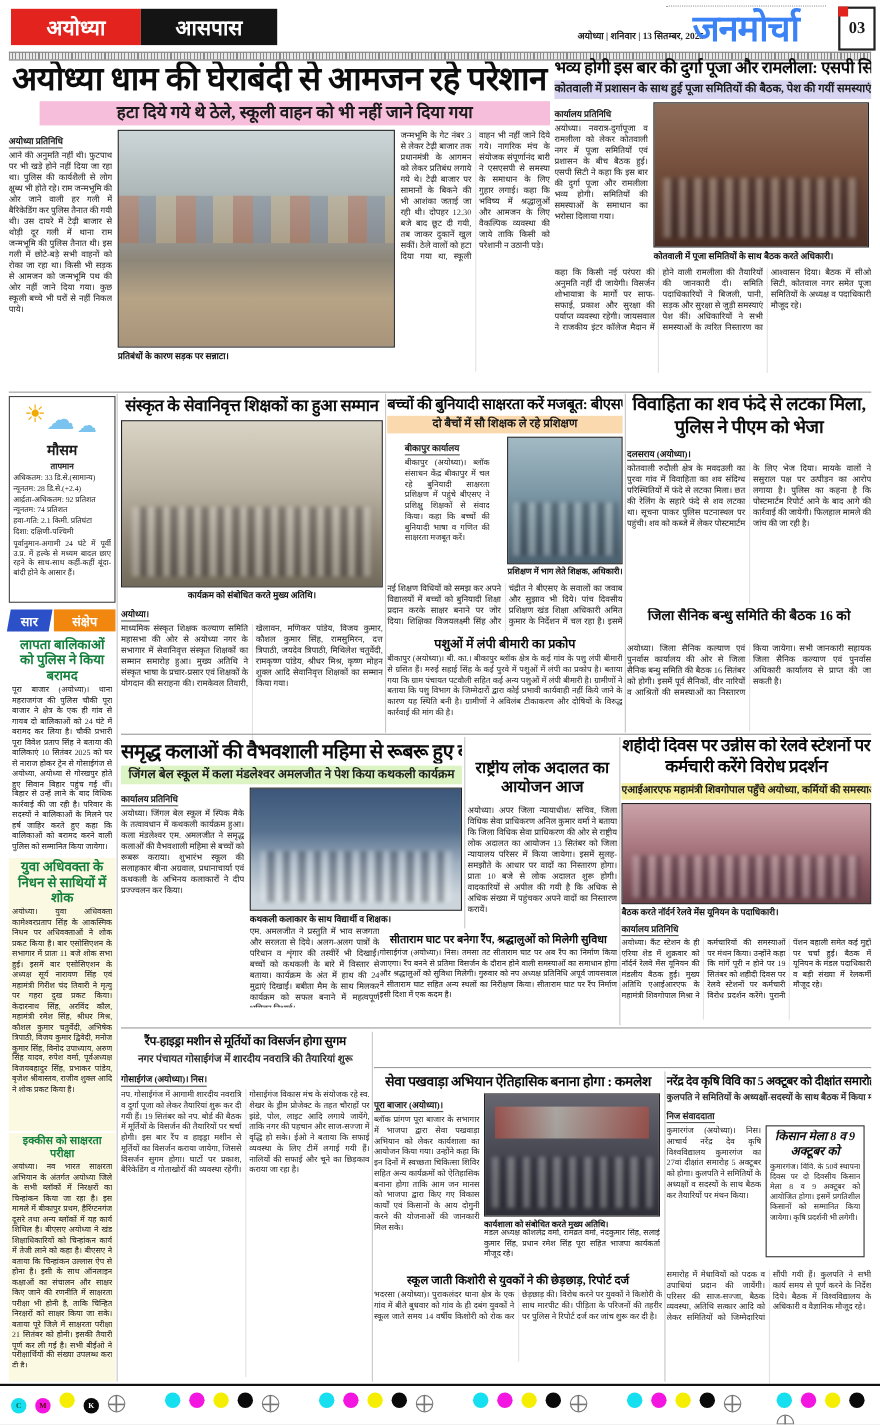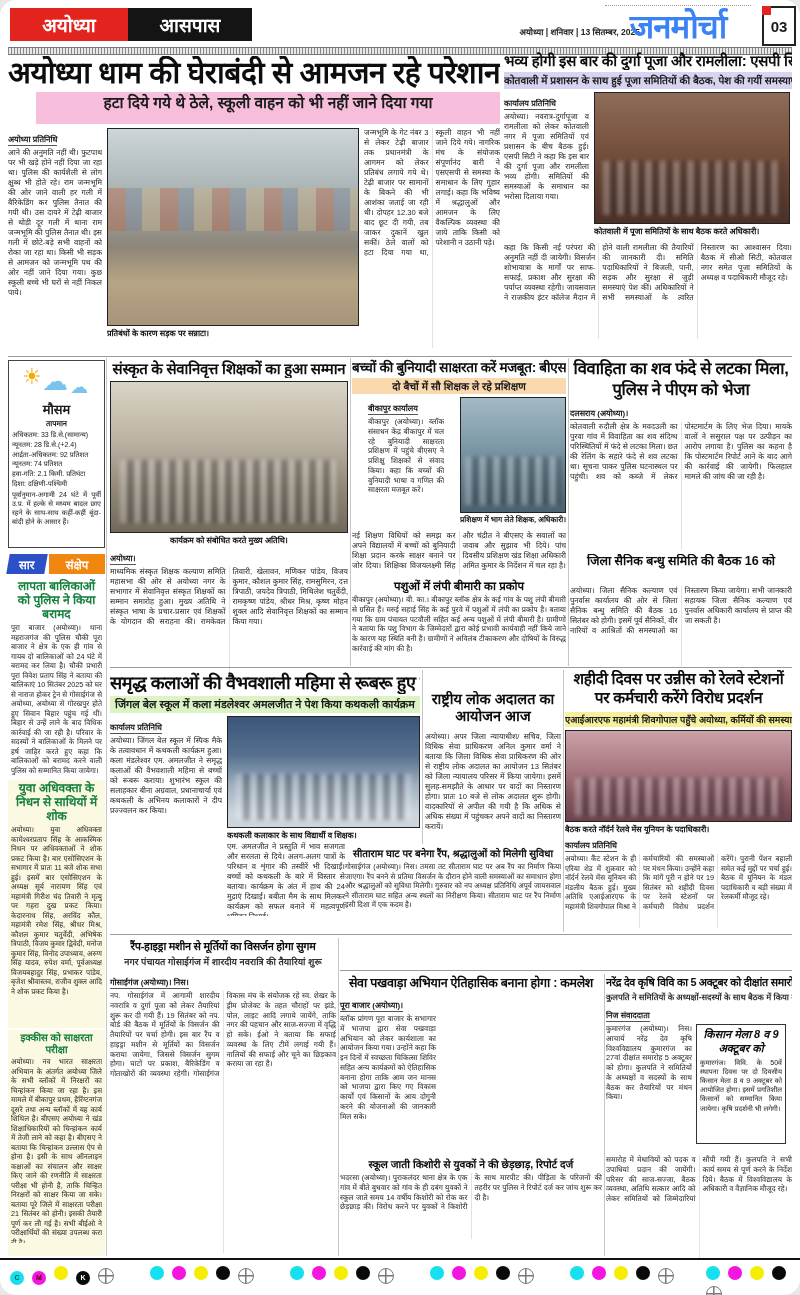--- a/index.html
+++ b/index.html
@@ -1,17 +1,17 @@
 <!DOCTYPE html>
 <html><head>
 <meta charset="utf-8">
 <style>
   html,body{margin:0;padding:0;background:#e8e8e8;}
   .page{position:relative;width:800px;height:1295px;background:#ffffff;margin:0 auto;overflow:hidden;
-        font-family:Liberation Sans, sans-serif;color:#1a1a1a;border-radius:16px;}
+        font-family:Liberation Serif, serif;color:#1a1a1a;}
   .abs{position:absolute;}
   .hl{font-weight:bold;color:#0d0d0d;overflow:hidden;}
   .nowrap{white-space:nowrap;}
   .ctr{text-align:center;}
   .bd{font-size:7.6px;line-height:1.32;text-align:justify;color:#222;overflow:hidden;}
   .cols2{column-count:2;column-gap:7px;column-rule:1px solid #e2e2e2;}
   .cols3{column-count:3;column-gap:7px;column-rule:1px solid #e2e2e2;}
   .byline{font-size:8px;font-weight:bold;border-bottom:1px solid #555;display:inline-block;padding-bottom:1px;margin-bottom:2px;}
   .caption{font-size:8px;font-weight:bold;color:#111;padding-top:1px;overflow:hidden;white-space:nowrap;}
   .subbar{font-weight:bold;text-align:center;color:#1b1b1b;overflow:hidden;}
@@ -58,21 +58,21 @@
     <div style="font-size:33px;font-weight:800;letter-spacing:-1px;line-height:1.05;color:#3b82f6;">जनमोर्चा</div>
   </div>
   <div class="abs" style="left:762px;top:6px;width:30px;height:36px;border:2px solid #222;background:#fff;display:flex;align-items:center;justify-content:center;">
     <div class="abs" style="left:-2px;top:-2px;width:9px;height:9px;background:#e3231e;"></div>
     <span style="font-size:15px;font-weight:bold;">03</span>
   </div>
   <div class="abs" style="left:8px;top:47px;width:784px;height:6px;background:repeating-linear-gradient(90deg,#8a8a8a 0 1px,#e8e8e8 1px 3px);border-top:1px solid #777;border-bottom:1px solid #777;"></div>
 
   <div class="abs" style="left:8px;top:56px;width:492px;height:300px;">
     <div class="hl ctr nowrap" style="font-size:30px;line-height:1.1;letter-spacing:-0.5px;">अयोध्या धाम की घेराबंदी से आमजन रहे परेशान</div>
-    <div class="subbar nowrap" style="margin-top:3px;height:32px;line-height:22px;background:#f7bedb;font-size:15.5px;margin-left:28px;">हटा दिये गये थे ठेले, स्कूली वाहन को भी नहीं जाने दिया गया</div>
+    <div class="subbar nowrap" style="margin-top:3px;height:22px;line-height:22px;background:#f7bedb;font-size:15.5px;margin-left:28px;">हटा दिये गये थे ठेले, स्कूली वाहन को भी नहीं जाने दिया गया</div>
     <div style="display:flex;gap:5px;margin-top:4px;">
       <div style="width:94px;">
         <span class="byline">अयोध्या प्रतिनिधि</span>
         <div class="bd" style="height:208px;">आने की अनुमति नहीं थी। फुटपाथ पर भी खड़े होने नहीं दिया जा रहा था। पुलिस की कार्यशैली से लोग क्षुब्ध भी होते रहे। राम जन्मभूमि की ओर जाने वाली हर गली में बैरिकेडिंग कर पुलिस तैनात की गयी थी। उस दायरे में टेढ़ी बाजार से थोड़ी दूर गली में थाना राम जन्मभूमि की पुलिस तैनात थी। इस गली में छोटे-बड़े सभी वाहनों को रोका जा रहा था। किसी भी सड़क से आमजन को जन्मभूमि पथ की ओर नहीं जाने दिया गया। कुछ स्कूली बच्चे भी घरों से नहीं निकल पाये।</div>
       </div>
       <div style="width:252px;">
         <div class="ph street" style="height:196px;"></div>
         <div class="caption">प्रतिबंधों के कारण सड़क पर सन्नाटा।</div>
       </div>
       <div style="width:136px;">
@@ -216,20 +216,25 @@
     </div>
     <div class="bd cols2" style="font-size:7.4px;height:262px;">नप. गोसाईगंज में आगामी शारदीय नवरात्रि व दुर्गा पूजा को लेकर तैयारियां शुरू कर दी गयी हैं। 19 सितंबर को नप. बोर्ड की बैठक में मूर्तियों के विसर्जन की तैयारियों पर चर्चा होगी। इस बार रैंप व हाइड्रा मशीन से मूर्तियों का विसर्जन कराया जायेगा, जिससे विसर्जन सुगम होगा। घाटों पर प्रकाश, बैरिकेडिंग व गोताखोरों की व्यवस्था रहेगी। गोसाईगंज विकास मंच के संयोजक रहे स्व. शेखर के ड्रीम प्रोजेक्ट के तहत चौराहों पर झंडे, पोल, लाइट आदि लगाये जायेंगे, ताकि नगर की पहचान और साज-सज्जा में वृद्धि हो सके। ईओ ने बताया कि सफाई व्यवस्था के लिए टीमें लगाई गयी हैं। नालियों की सफाई और चूने का छिड़काव कराया जा रहा है।</div>
   </div>
 
   <div class="abs" style="left:340px;top:974px;width:262px;height:282px;">
     <div class="hl ctr nowrap" style="font-size:12.5px;letter-spacing:-0.3px;">सेवा पखवाड़ा अभियान ऐतिहासिक बनाना होगा : कमलेश</div>
     <div style="display:flex;gap:4px;margin-top:3px;">
       <div style="width:96px;">
         <span class="byline">पूरा बाजार (अयोध्या)।</span>
         <div class="bd" style="font-size:7.4px;height:140px;">ब्लॉक प्रांगण पूरा बाजार के सभागार में भाजपा द्वारा सेवा पखवाड़ा अभियान को लेकर कार्यशाला का आयोजन किया गया। उन्होंने कहा कि इन दिनों में स्वच्छता चिकित्सा शिविर सहित अन्य कार्यक्रमों को ऐतिहासिक बनाना होगा ताकि आम जन मानस को भाजपा द्वारा किए गए विकास कार्यों एवं किसानों के आय दोगुनी करने की योजनाओं की जानकारी मिल सके।</div>
+      </div>
+      <div style="width:160px;">
+        <div class="ph stage crowd" style="height:110px;"></div>
+        <div class="caption" style="font-size:7.5px;">कार्यशाला को संबोधित करते मुख्य अतिथि।</div>
+        <div class="bd" style="font-size:7.2px;height:30px;">मंडल अध्यक्ष कौशलेंद्र वर्मा, रामव्रत वर्मा, नंदकुमार सिंह, सलाई कुमार सिंह, प्रधान रमेश सिंह पूरा सहित भाजपा कार्यकर्ता मौजूद रहे।</div>
       </div>
     </div>
     <div class="hl ctr nowrap" style="font-size:10.5px;margin-top:3px;">स्कूल जाती किशोरी से युवकों ने की छेड़छाड़, रिपोर्ट दर्ज</div>
     <div class="bd cols2" style="font-size:7.4px;margin-top:2px;height:66px;">भदरसा (अयोध्या)। पुराकलंदर थाना क्षेत्र के एक गांव में बीते बुधवार को गांव के ही दबंग युवकों ने स्कूल जाते समय 14 वर्षीय किशोरी को रोक कर छेड़छाड़ की। विरोध करने पर युवकों ने किशोरी के साथ मारपीट की। पीड़िता के परिजनों की तहरीर पर पुलिस ने रिपोर्ट दर्ज कर जांच शुरू कर दी है।</div>
   </div>
 
   <div class="abs" style="left:606px;top:974px;width:186px;height:282px;">
     <div class="hl ctr nowrap" style="font-size:10.8px;letter-spacing:-0.3px;">नरेंद्र देव कृषि विवि का 5 अक्टूबर को दीक्षांत समारोह</div>
     <div class="hl ctr nowrap" style="font-size:8.3px;margin-top:2px;color:#333;">कुलपति ने समितियों के अध्यक्षों-सदस्यों के साथ बैठक में किया मंथन</div>
     <div style="margin-top:2px;">

